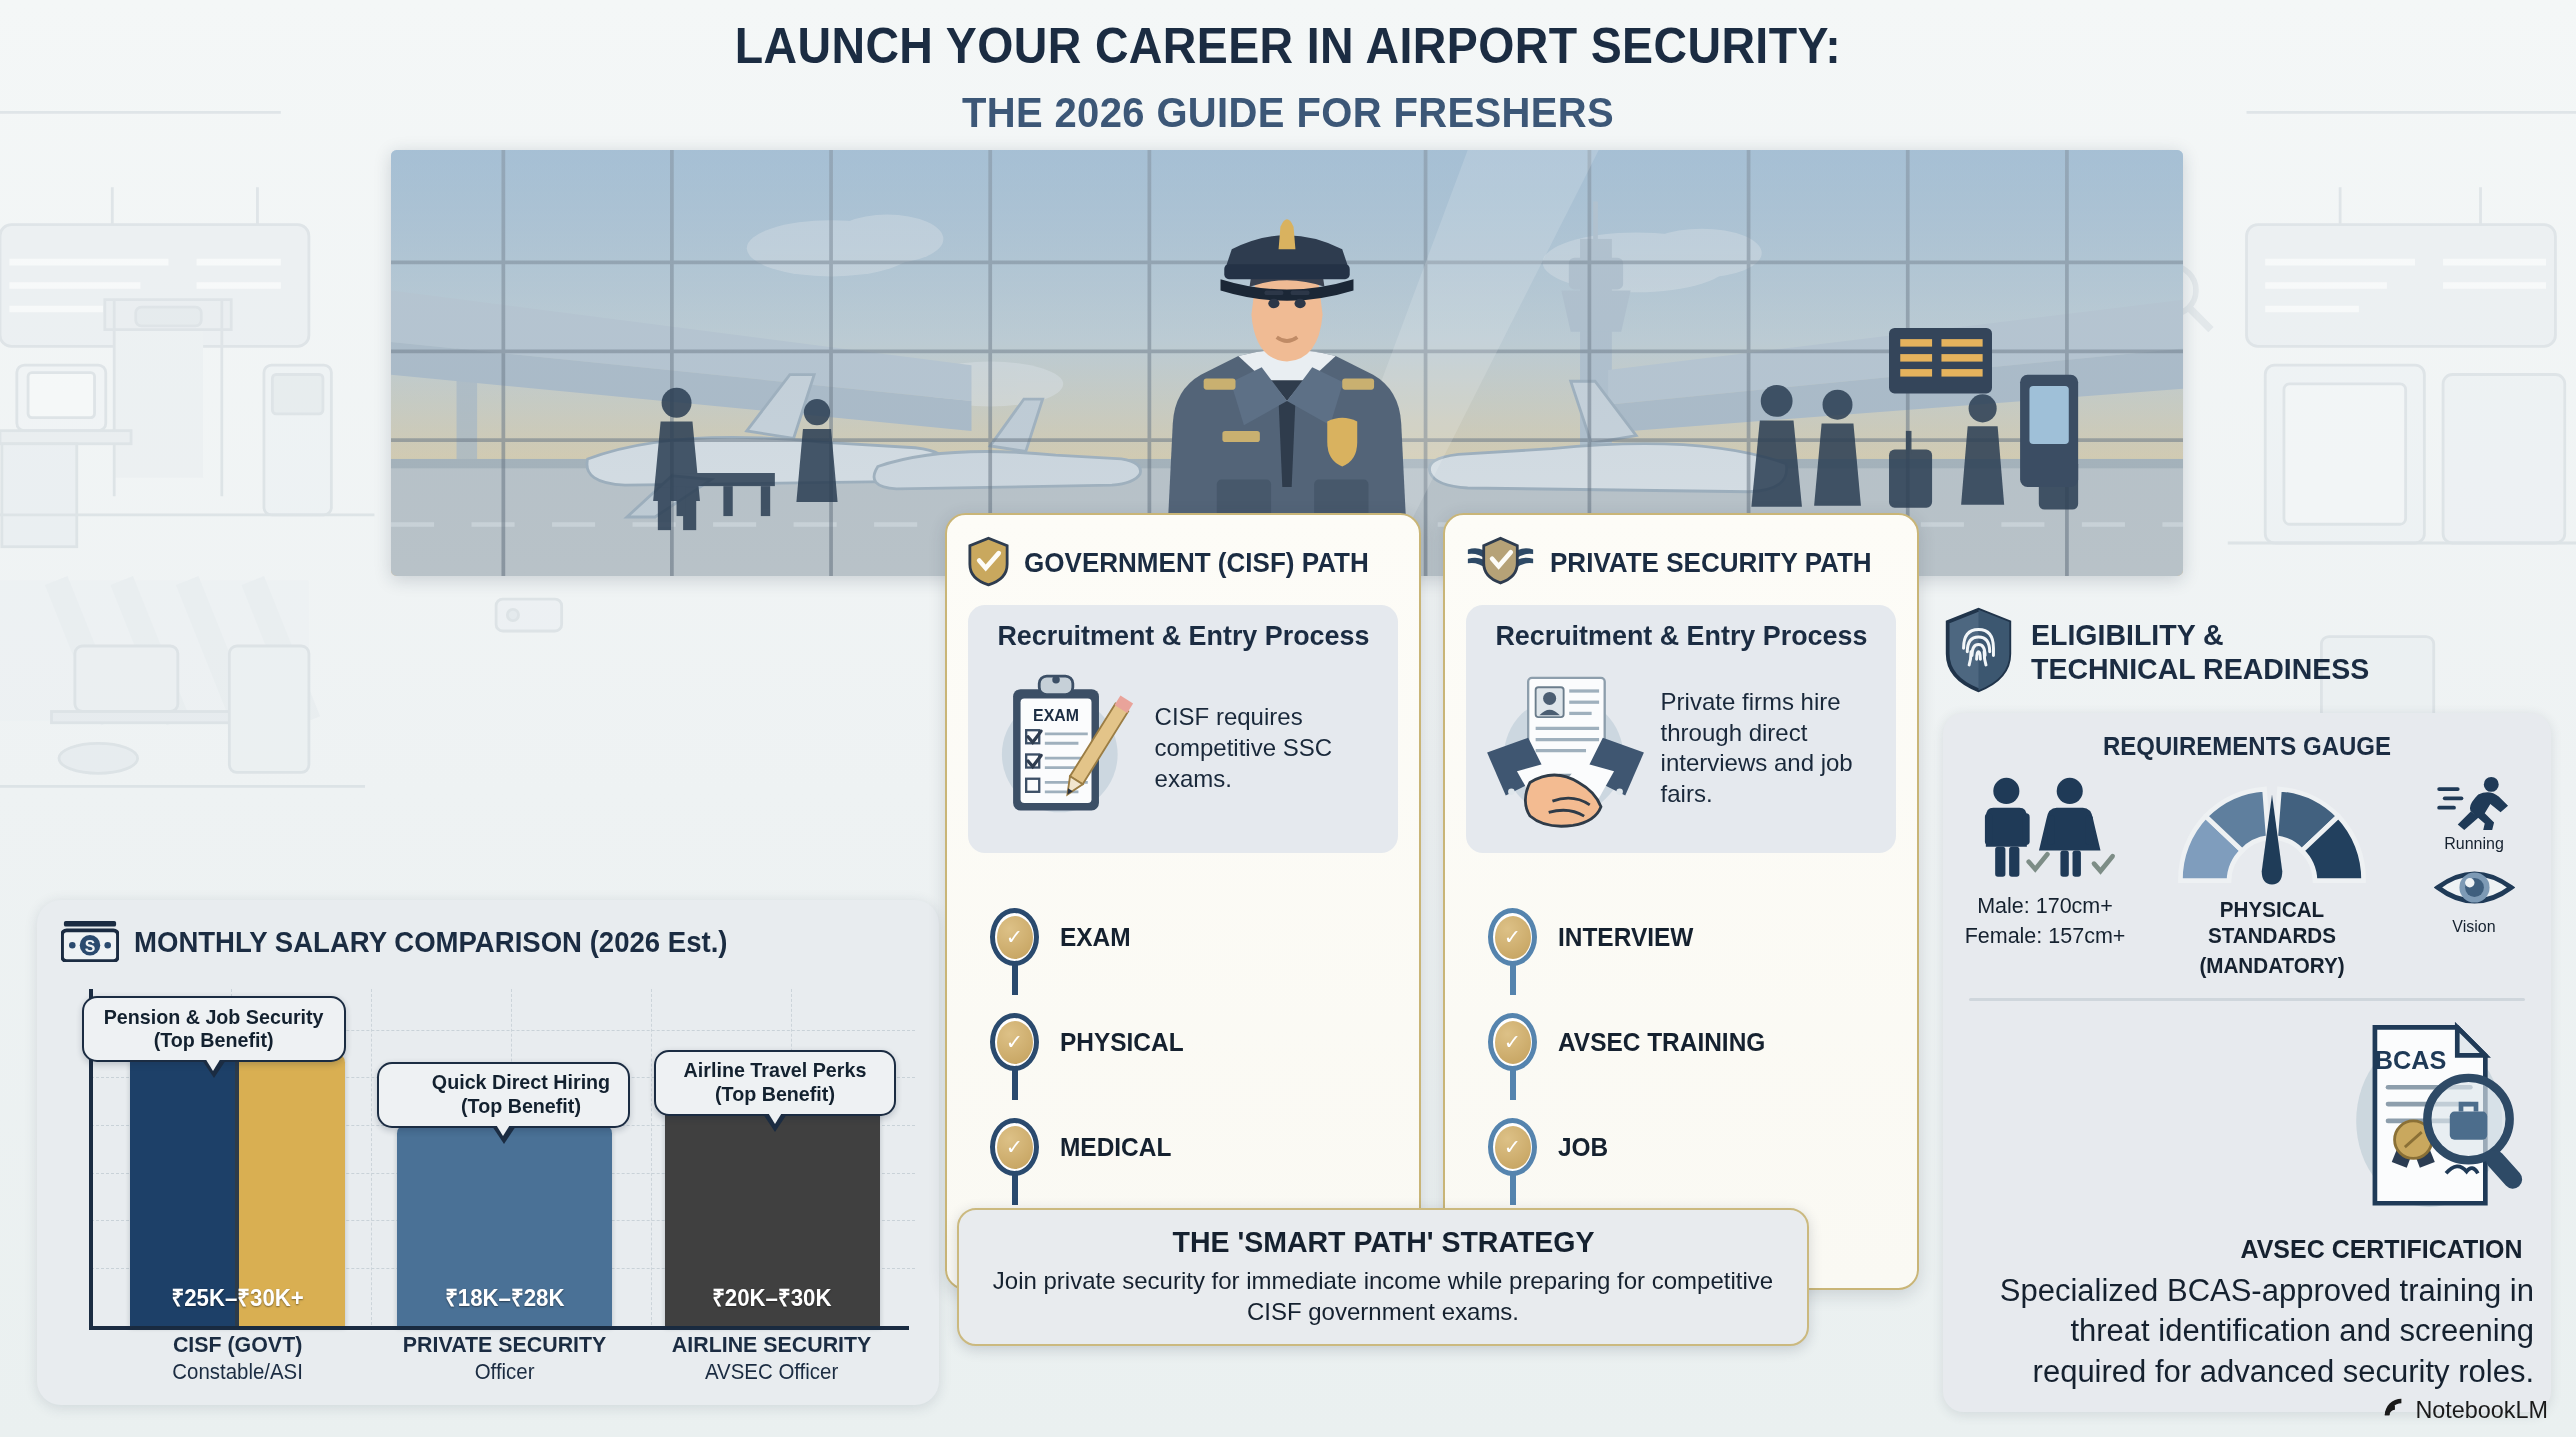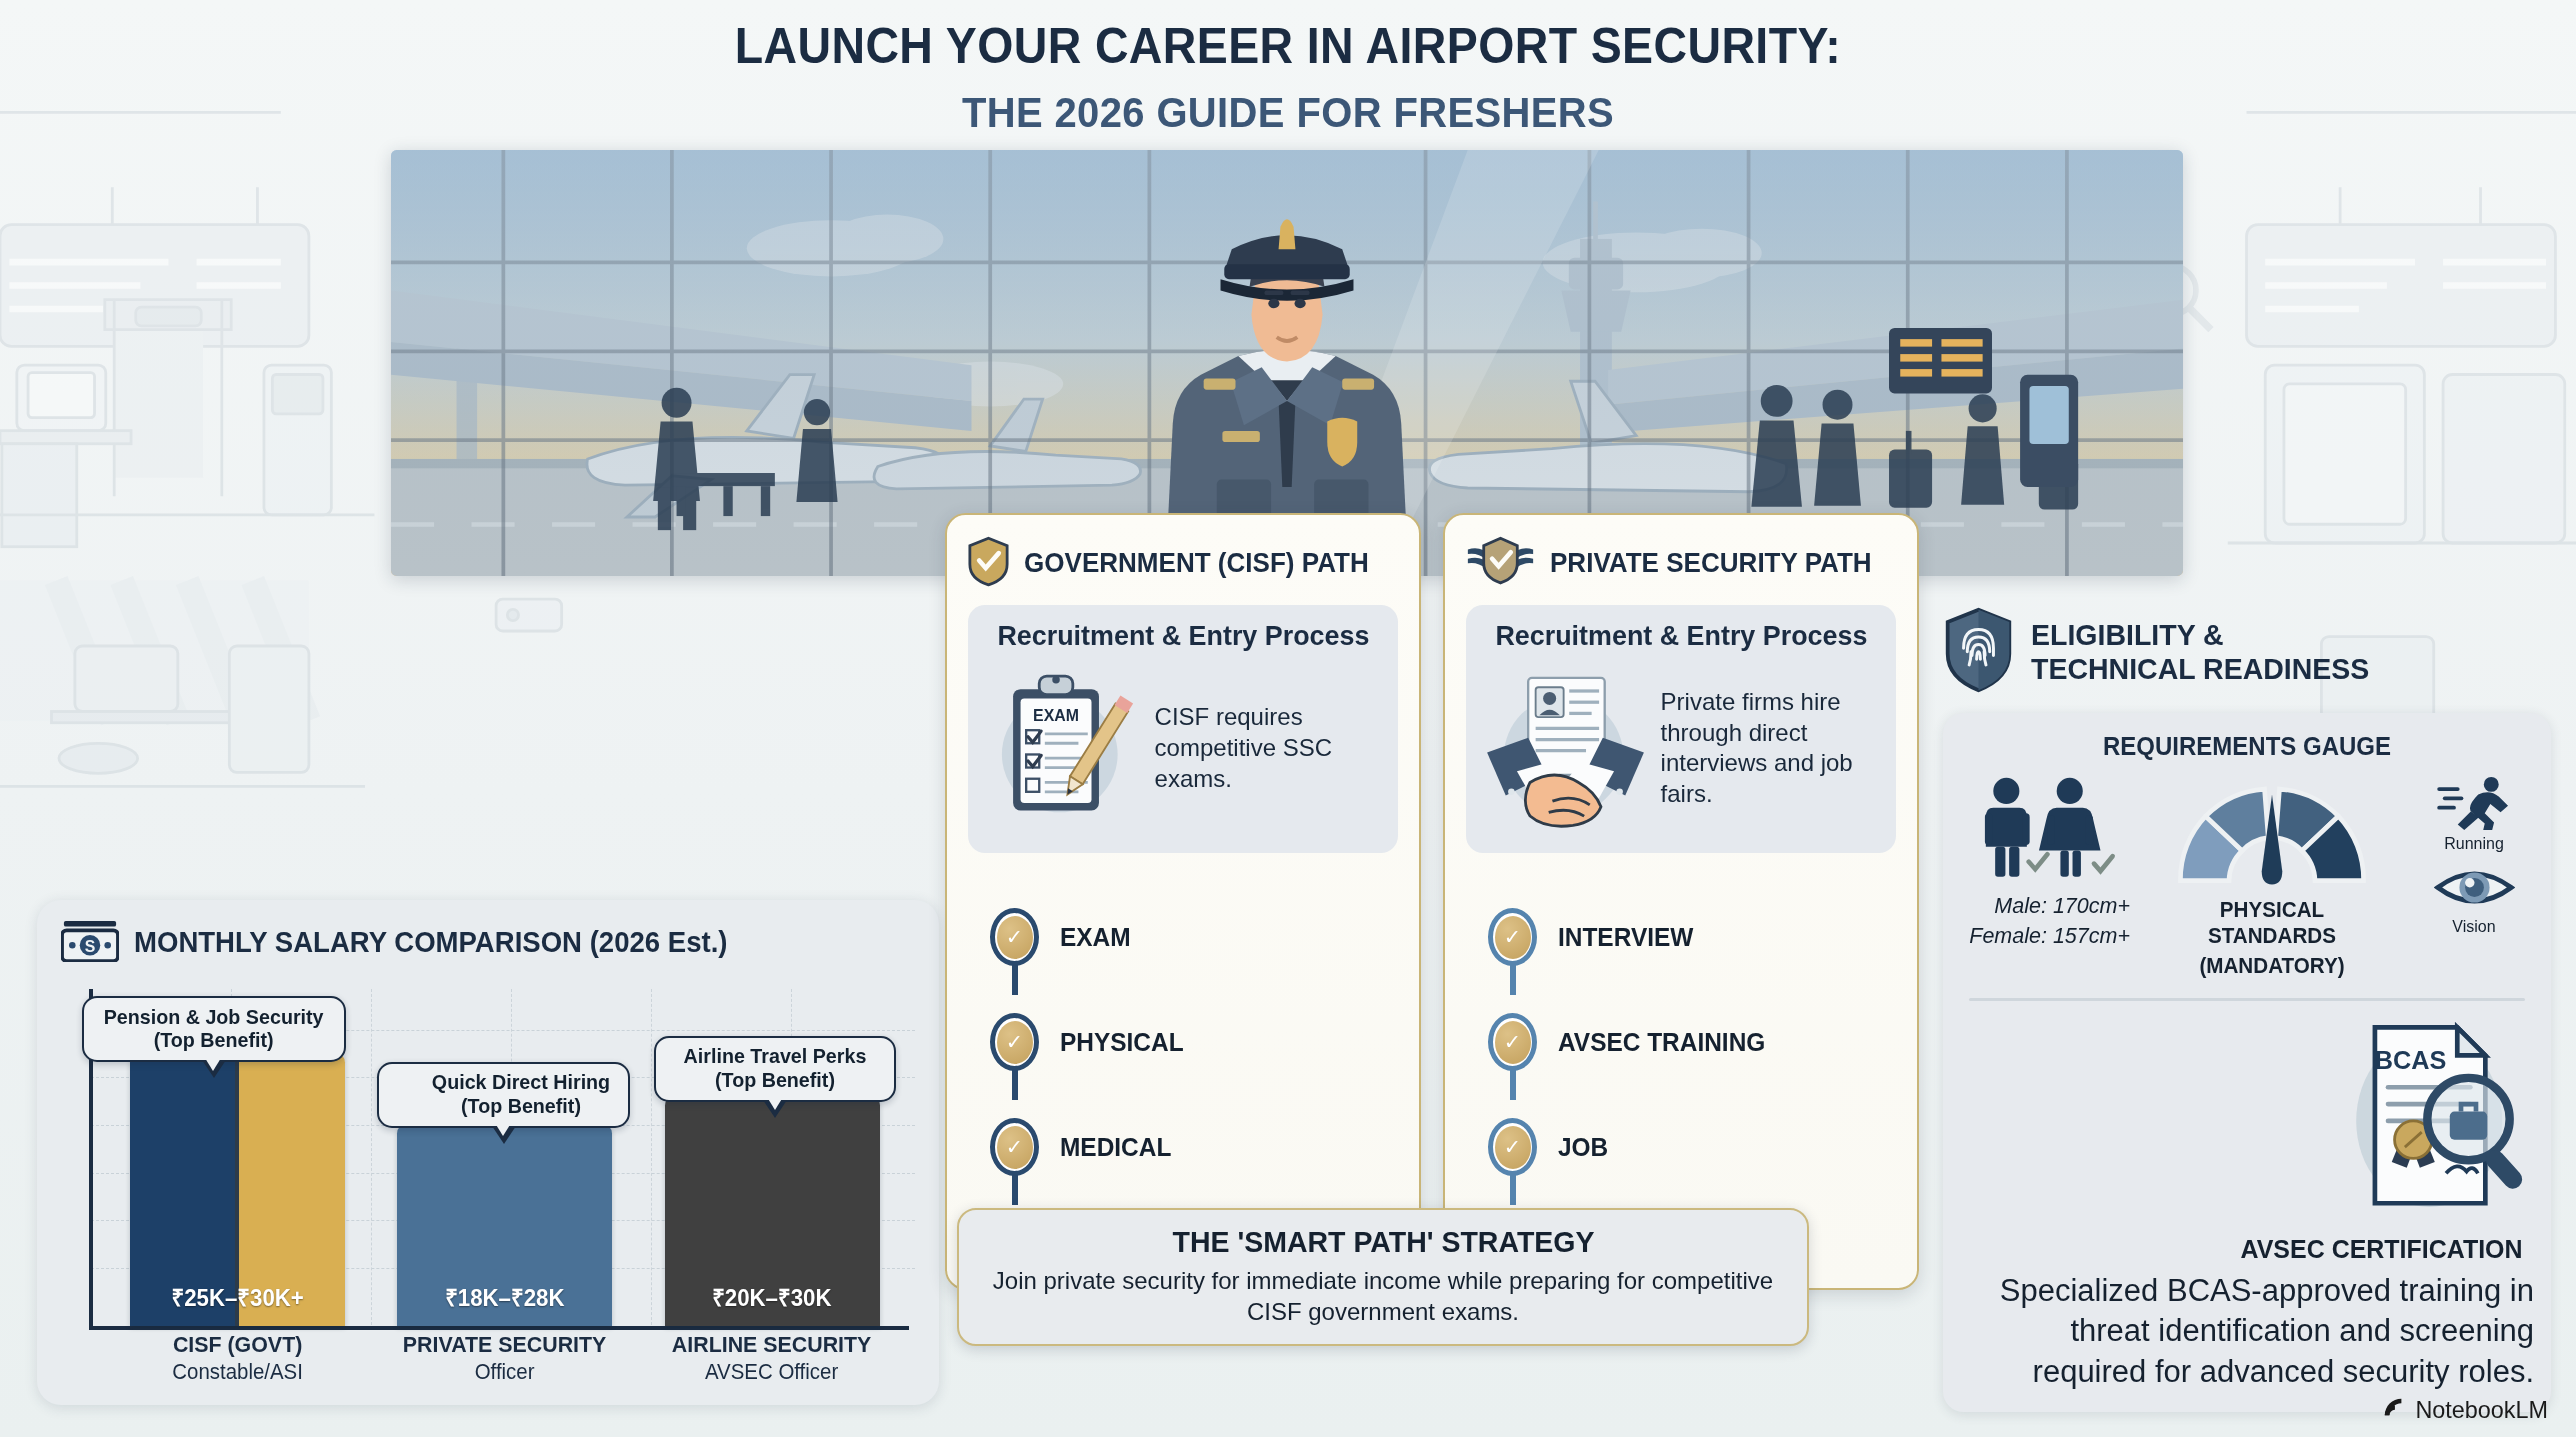--- a/index.html
+++ b/index.html
@@ -152,21 +152,21 @@
   .elig-head { display:flex; align-items:center; gap:17px; }
   .elig-head .ttl { font-size:30px; font-weight:bold; color:#1b2c42; line-height:1.12;
                     transform:scaleX(.95); transform-origin:left center; }
   .elig-card {
     margin-top:17px; background:#e7eaee; border-radius:20.6px; padding:19px 17px 20.6px 17px;
     box-shadow:0 2.8px 11.2px rgba(40,55,75,.12);
   }
   .gauge-title { text-align:center; font-size:25px; font-weight:bold; color:#1b2c42; transform:scaleX(.96); }
   .gauge-row { display:flex; align-items:flex-start; justify-content:space-between; margin-top:15px; }
   .gauge-col { text-align:center; }
-  .ppl-txt { margin-top:3.7px; font-size:21.5px; color:#15212f; line-height:1.25; text-align:right;font-style:italic; }
+  .ppl-txt { margin-top:3.7px; font-size:21.5px; color:#15212f; line-height:1.25; text-align:center; }
   .phys-lbl { margin-top:3.7px; font-size:21.5px; font-weight:bold; color:#15212f; line-height:1.22; transform:scaleX(.96); }
   .side-lbl { font-size:16px; color:#15212f; margin-top:1.9px; }
   .divider { margin:19px 9.4px 0 9.4px; height:2.8px; background:#cfd6dc; border-radius:1.9px; }
   .avsec { margin-top:15px; text-align:right; }
   .avsec-title { margin-top:7.5px; font-size:26px; font-weight:bold; color:#15212f; transform:scaleX(.96); }
   .avsec-text  { margin-top:5.6px; font-size:31px; line-height:1.3; color:#15212f; }
 
   .watermark {
     position:absolute; right:28px; bottom:13px; display:flex; align-items:center; gap:8.4px;
     font-size:23.4px; color:#1a1a1a;
@@ -433,21 +433,21 @@
       <div class="callout" style="left:20.6px; top:7.5px; width:264px;">
         <div>Pension &amp; Job Security</div>
         <div>(Top Benefit)</div>
         <span class="tip"></span>
       </div>
       <div class="callout" style="left:316px; top:73px; width:253px;padding-left:48px;">
         <div>Quick Direct Hiring</div>
         <div>(Top Benefit)</div>
         <span class="tip"></span>
       </div>
-      <div class="callout" style="left:593px; top:47px; width:242px;">
+      <div class="callout" style="left:593px; top:61px; width:242px;">
         <div>Airline Travel Perks</div>
         <div>(Top Benefit)</div>
         <span class="tip"></span>
       </div>
 
       <div class="bars">
         <div class="bar-col">
           <div class="bar split" style="height:273px;">
             <span class="bar-val">₹25K–₹30K+</span>
           </div>

